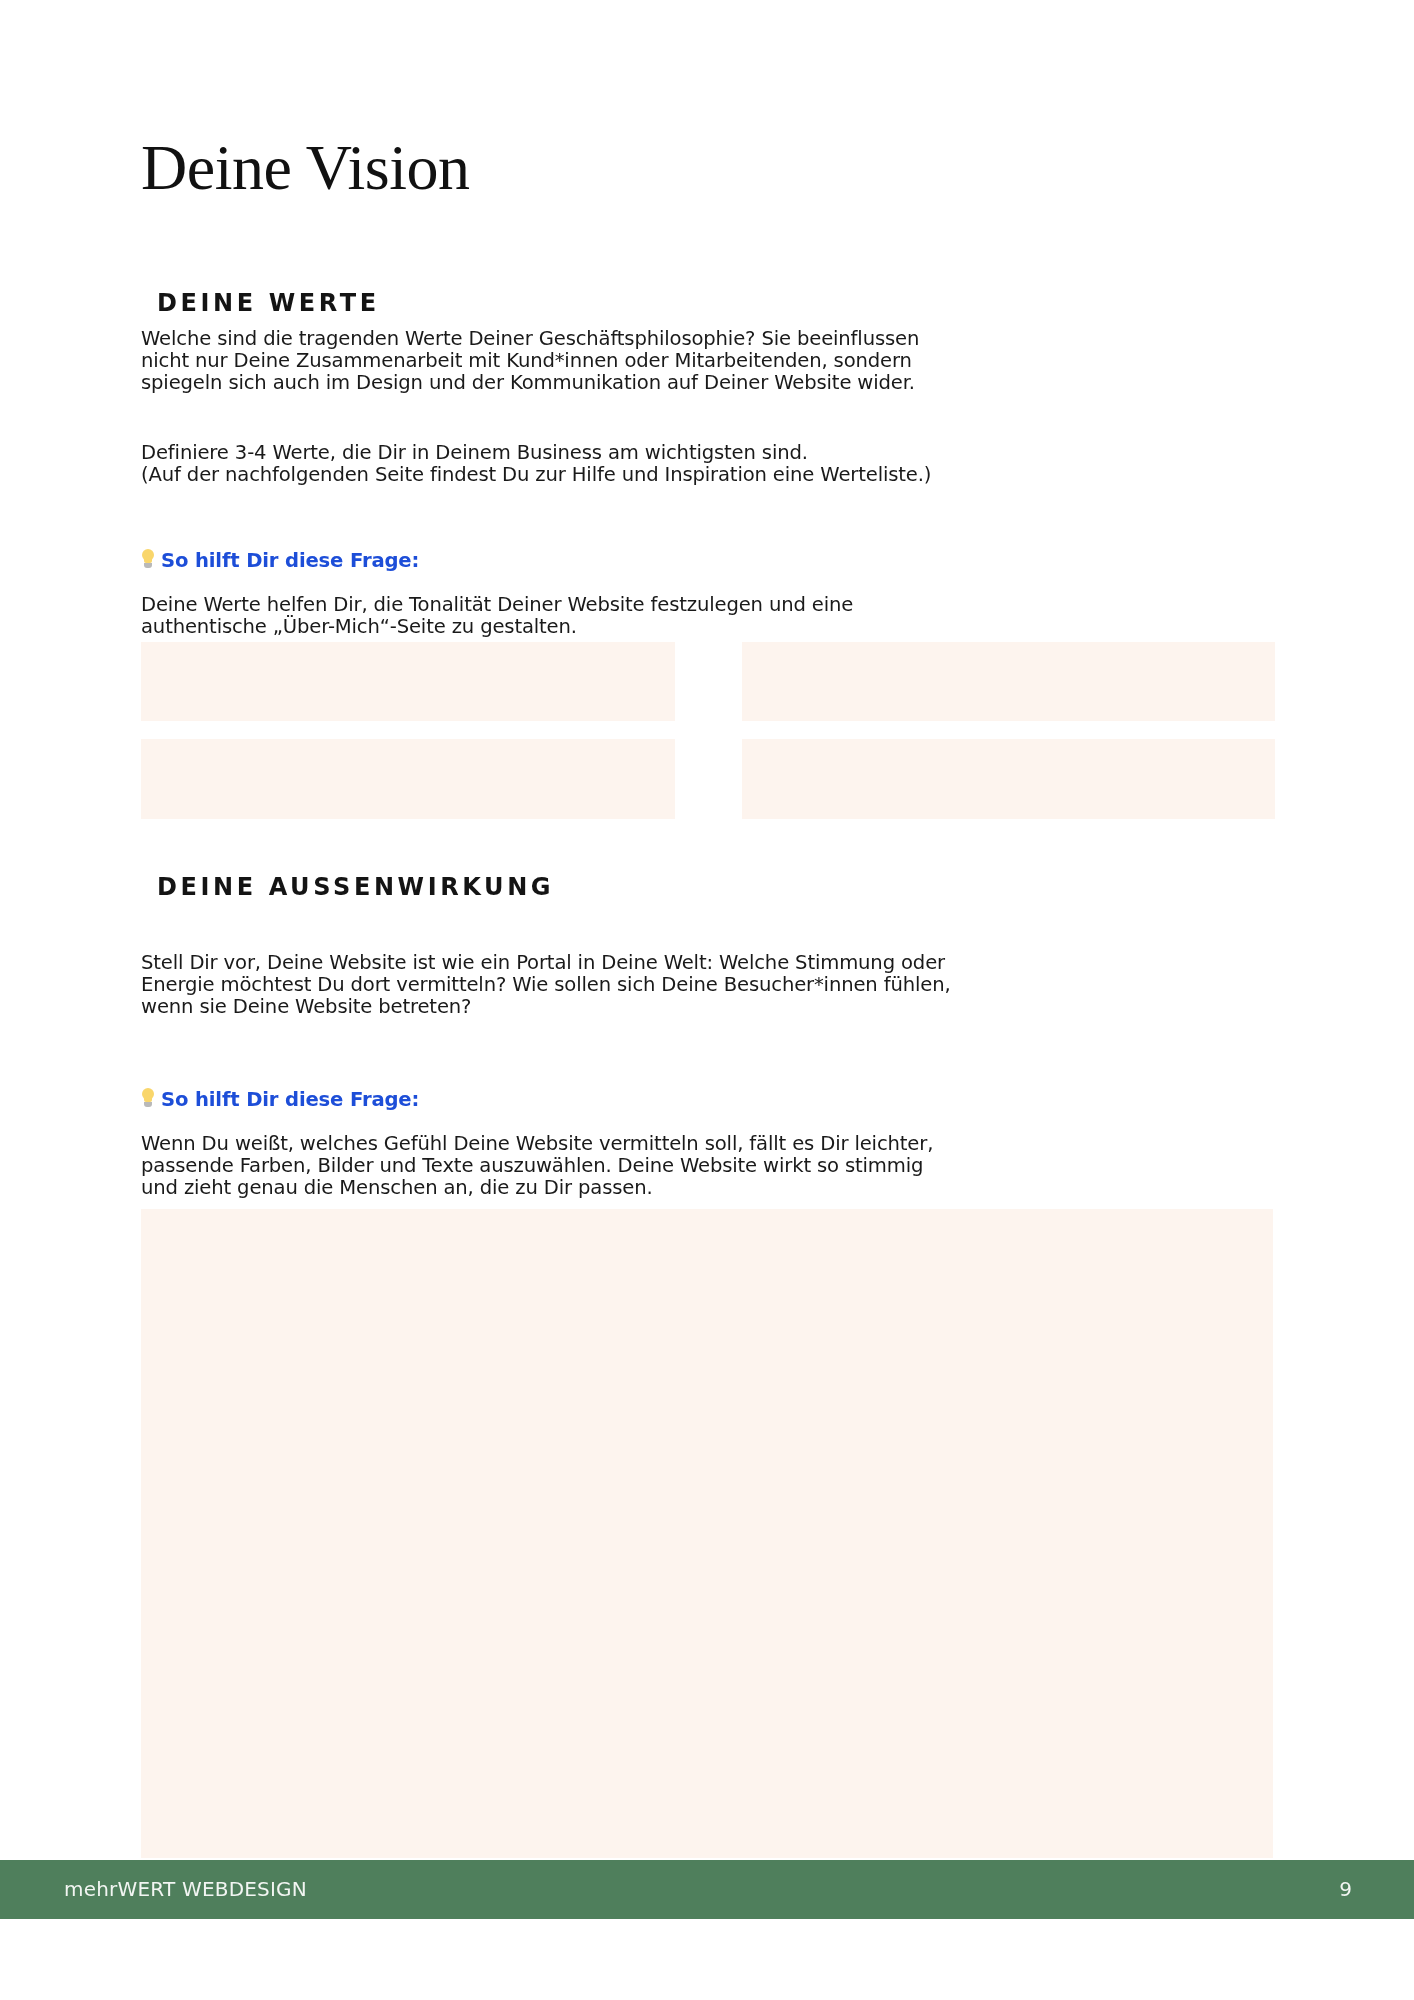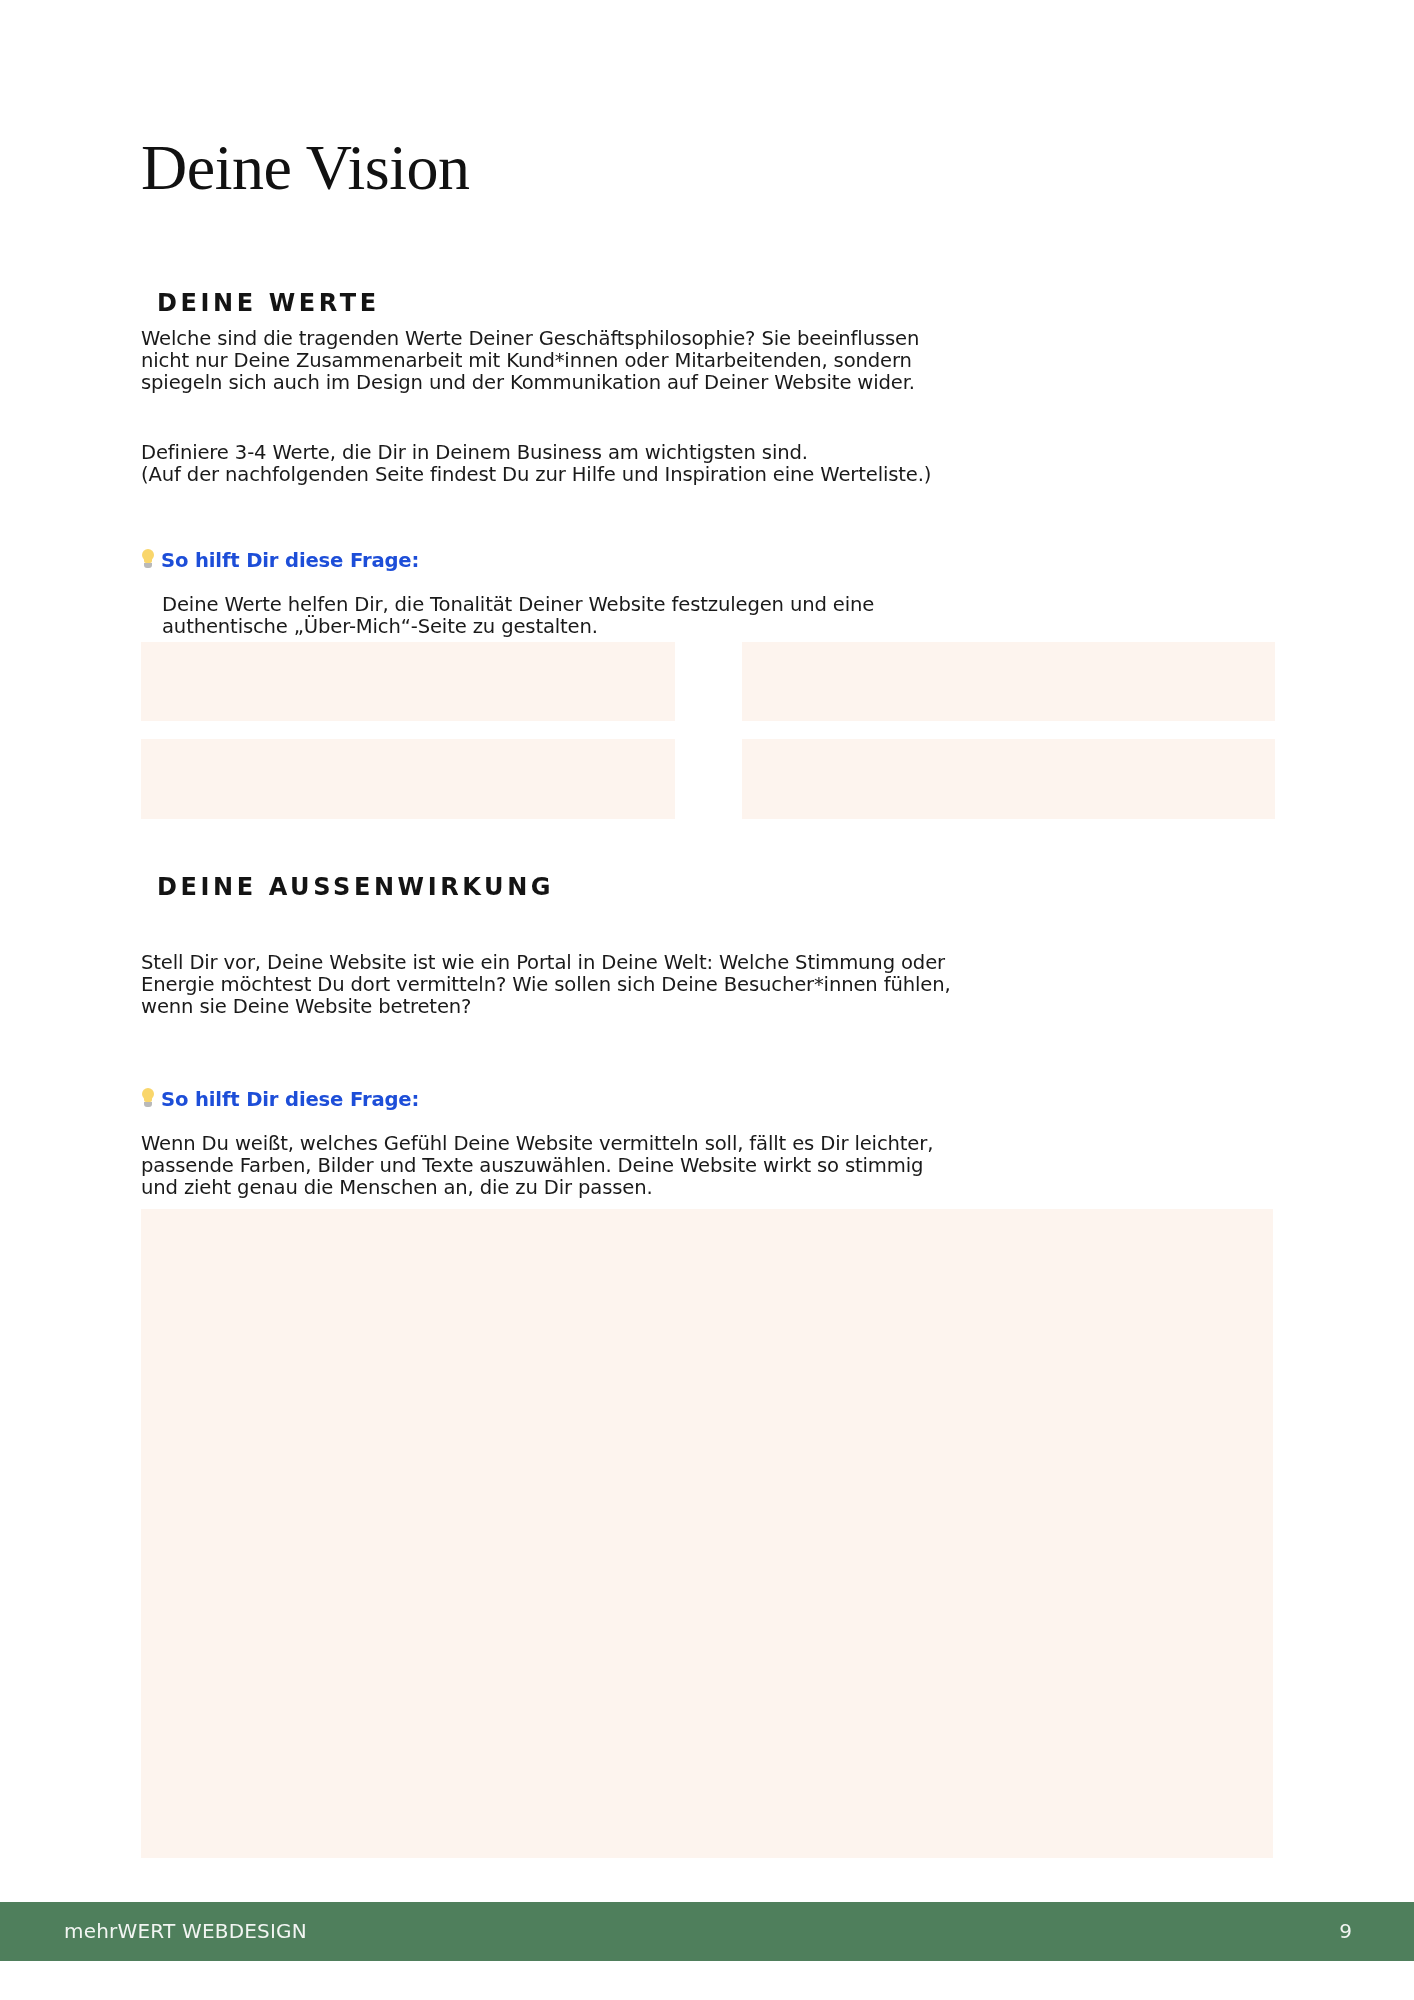--- a/index.html
+++ b/index.html
@@ -90,21 +90,21 @@
       background: #b9b9b9;
       border-radius: 0 0 3px 3px;
     }
     .answer-box {
       position: absolute;
       background: #fdf4ee;
     }
     .footer {
       position: absolute;
       left: 0;
-      top: 1902px;
+      top: 1860px;
       width: 1414px;
       height: 59px;
       background: #4f7f5c;
       color: #f2f5f2;
       font-family: "DejaVu Sans", sans-serif;
       font-size: 20px;
     }
     .footer-brand {
       position: absolute;
       left: 64px;
@@ -130,21 +130,21 @@
 
   <p class="para" style="top:328px;">Welche sind die tragenden Werte Deiner Geschäftsphilosophie? Sie beeinflussen
 nicht nur Deine Zusammenarbeit mit Kund*innen oder Mitarbeitenden, sondern
 spiegeln sich auch im Design und der Kommunikation auf Deiner Website wider.</p>
 
   <p class="para" style="top:442px;">Definiere 3-4 Werte, die Dir in Deinem Business am wichtigsten sind.
 (Auf der nachfolgenden Seite findest Du zur Hilfe und Inspiration eine Werteliste.)</p>
 
   <div class="para" style="top:527px;">
     <div><span class="bulb-icon"><span class="glass"></span><span class="neck"></span><span class="base"></span></span><span class="hint-title">So hilft Dir diese Frage:</span></div>
-    <div style="white-space: pre-line; margin-left: 21px;">Deine Werte helfen Dir, die Tonalität Deiner Website festzulegen und eine
+    <div style="white-space: pre-line;">Deine Werte helfen Dir, die Tonalität Deiner Website festzulegen und eine
 authentische „Über-Mich“-Seite zu gestalten.</div>
   </div>
 
   <div class="answer-box" style="left:141px; top:642px; width:534px; height:79px;"></div>
   <div class="answer-box" style="left:742px; top:642px; width:533px; height:79px;"></div>
   <div class="answer-box" style="left:141px; top:739px; width:534px; height:80px;"></div>
   <div class="answer-box" style="left:742px; top:739px; width:533px; height:80px;"></div>
 </section>
 
 <section>

